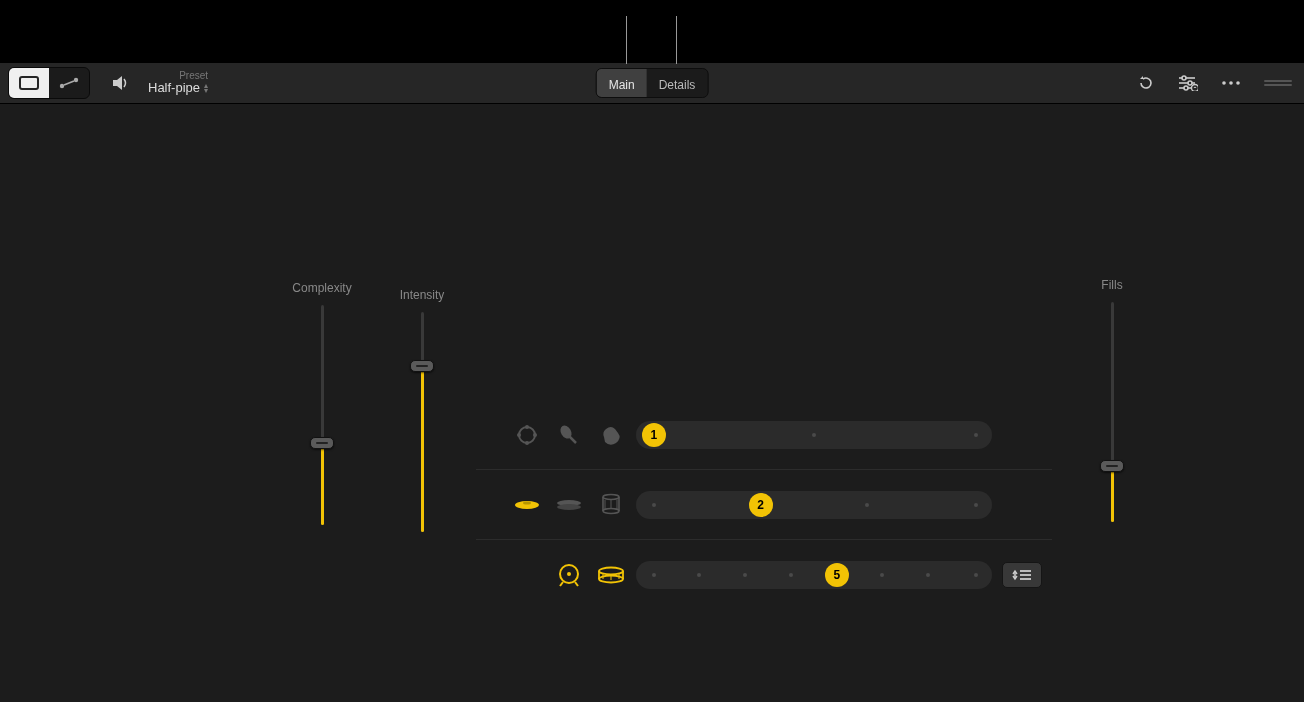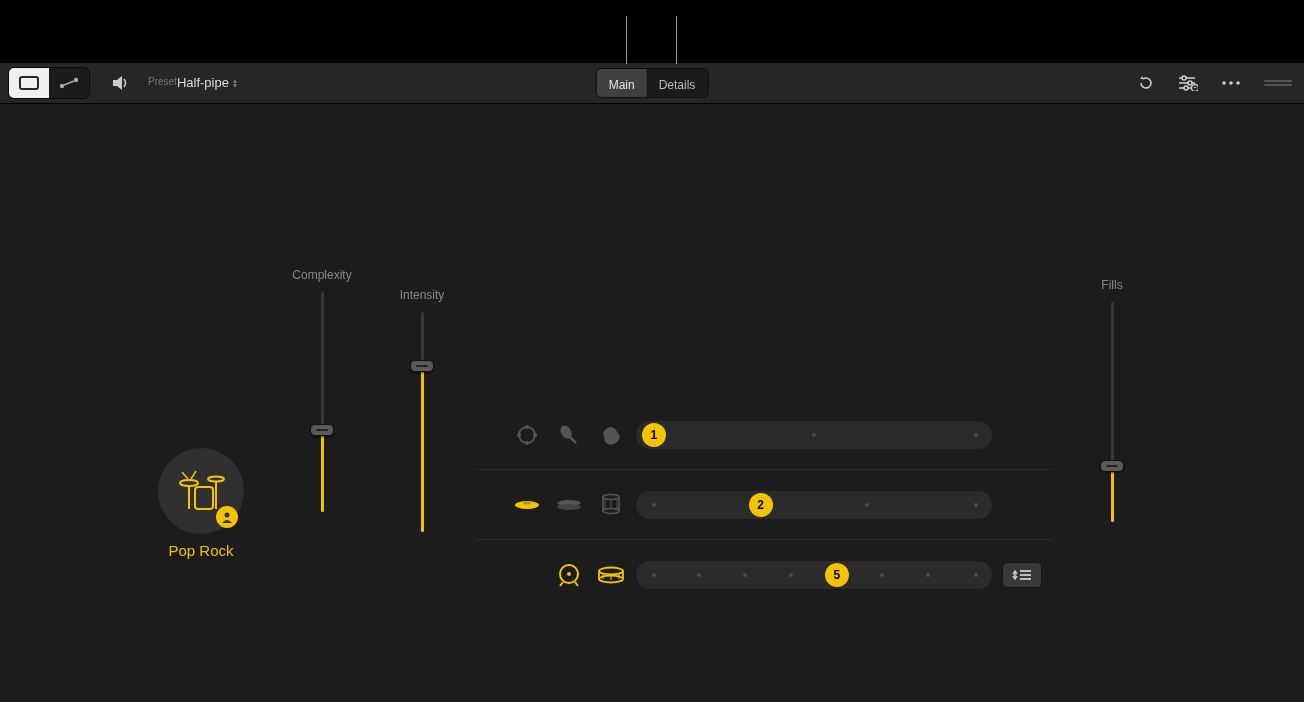--- a/index.html
+++ b/index.html
@@ -45,21 +45,21 @@
   }
   .view-toggle .btn {
     width: 40px; height: 30px;
     display: flex; align-items: center; justify-content: center;
   }
   .view-toggle .btn.active { background: #f0f0f0; }
   .view-toggle .btn.active svg { stroke: #262626; fill: #262626; }
 
   .vol-btn { margin-left: 22px; }
 
-  .preset-block { margin-left: 18px; display: flex; flex-direction: row; line-height: 1.1; }
+  .preset-block { margin-left: 18px; display: flex; flex-direction: column; line-height: 1.1; align-items: flex-end; }
   .preset-label { font-size: 10px; color: #777; }
   .preset-name { font-size: 13px; color: #ddd; display: flex; align-items: center; gap: 4px;}
 
   .tabs {
     position: absolute;
     left: 50%; transform: translateX(-50%);
     display: flex;
     background: #1b1b1b;
     border-radius: 6px;
     border: 1px solid #0d0d0d;
@@ -304,42 +304,22 @@
     </div>
     <div class="grip">
       <span></span>
         <span></span>
     </div>
   </div>
 </div>
 
 <div class="canvas">
 
-  <div class="drummer">
-    <div class="avatar">
-      <svg width="50" height="44" viewBox="0 0 50 44">
-        <rect x="19" y="18" width="18" height="22" rx="3" fill="none" stroke="#f2c305" stroke-width="2"></rect>
-        <ellipse cx="13" cy="14" rx="9" ry="3" fill="none" stroke="#f2c305" stroke-width="2"></ellipse>
-        <line x1="13" y1="17" x2="13" y2="40" stroke="#f2c305" stroke-width="2"></line>
-        <ellipse cx="40" cy="10" rx="8" ry="2.5" fill="none" stroke="#f2c305" stroke-width="2"></ellipse>
-        <line x1="40" y1="12" x2="40" y2="40" stroke="#f2c305" stroke-width="2"></line>
-        <line x1="6" y1="3" x2="12" y2="10" stroke="#f2c305" stroke-width="1.5"></line>
-        <line x1="20" y1="2" x2="15" y2="10" stroke="#f2c305" stroke-width="1.5"></line>
-      </svg>
-      <div class="avatar-badge">
-        <svg width="12" height="12" viewBox="0 0 12 12">
-          <circle cx="6" cy="4" r="2.5" fill="#303030"></circle>
-          <path d="M1 12 Q6 6 11 12 Z" fill="#303030"></path>
-        </svg>
-      </div>
-    </div>
-    <div class="drummer-label">Pop Rock</div>
-  </div>
-
-  <div class="vslider-group" style="left:292px; top:164px;">
+
+  <div class="vslider-group" style="left:292px; top:177px;">
     <div class="vslider-label">Complexity</div>
     <div class="vslider">
       <div class="vslider-track">
         <div class="vslider-fill" style="height:40%"></div>
         <div class="vslider-thumb" style="top:60%"></div>
       </div>
     </div>
   </div>
 
   <div class="vslider-group" style="left:392px; top:184px;">

